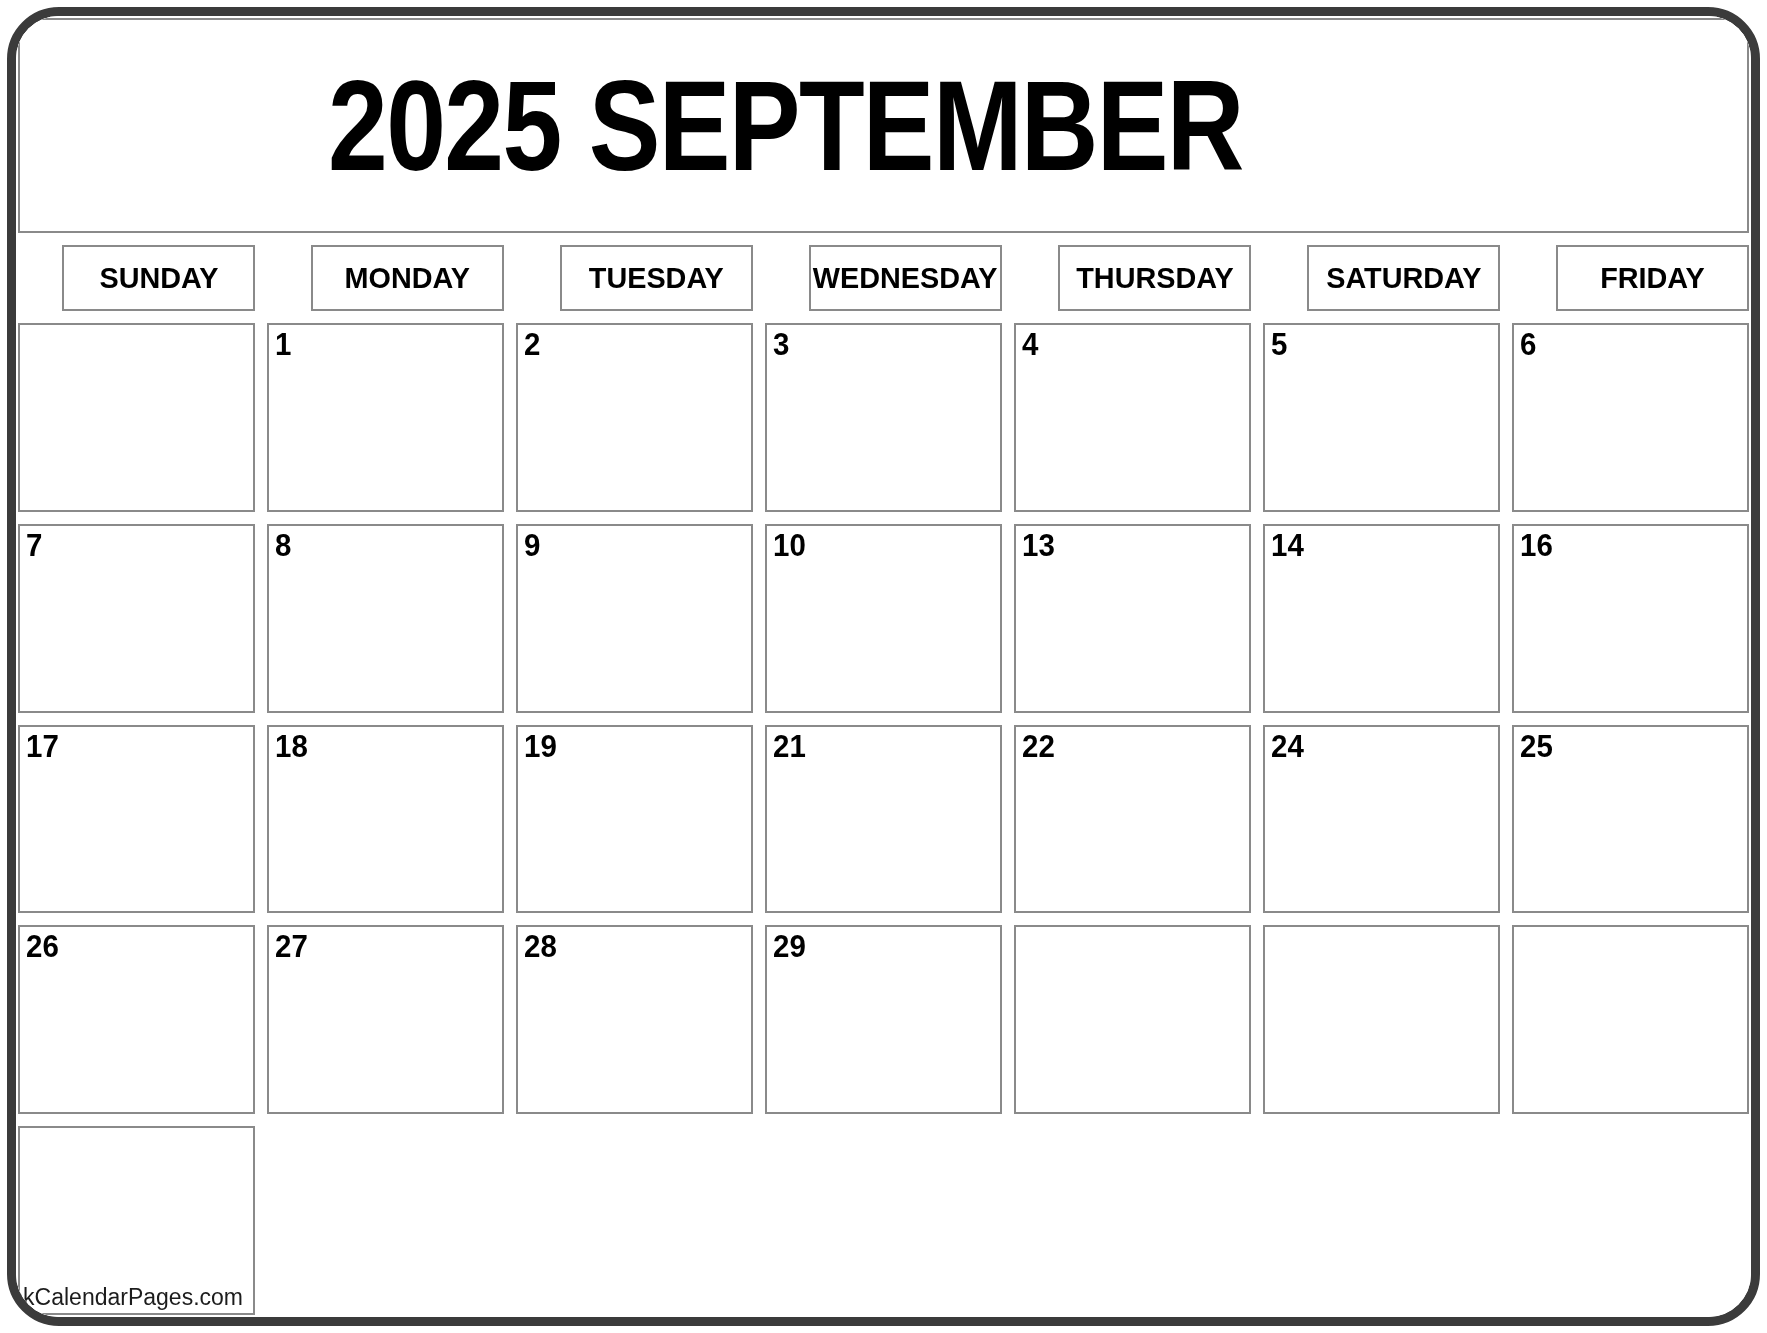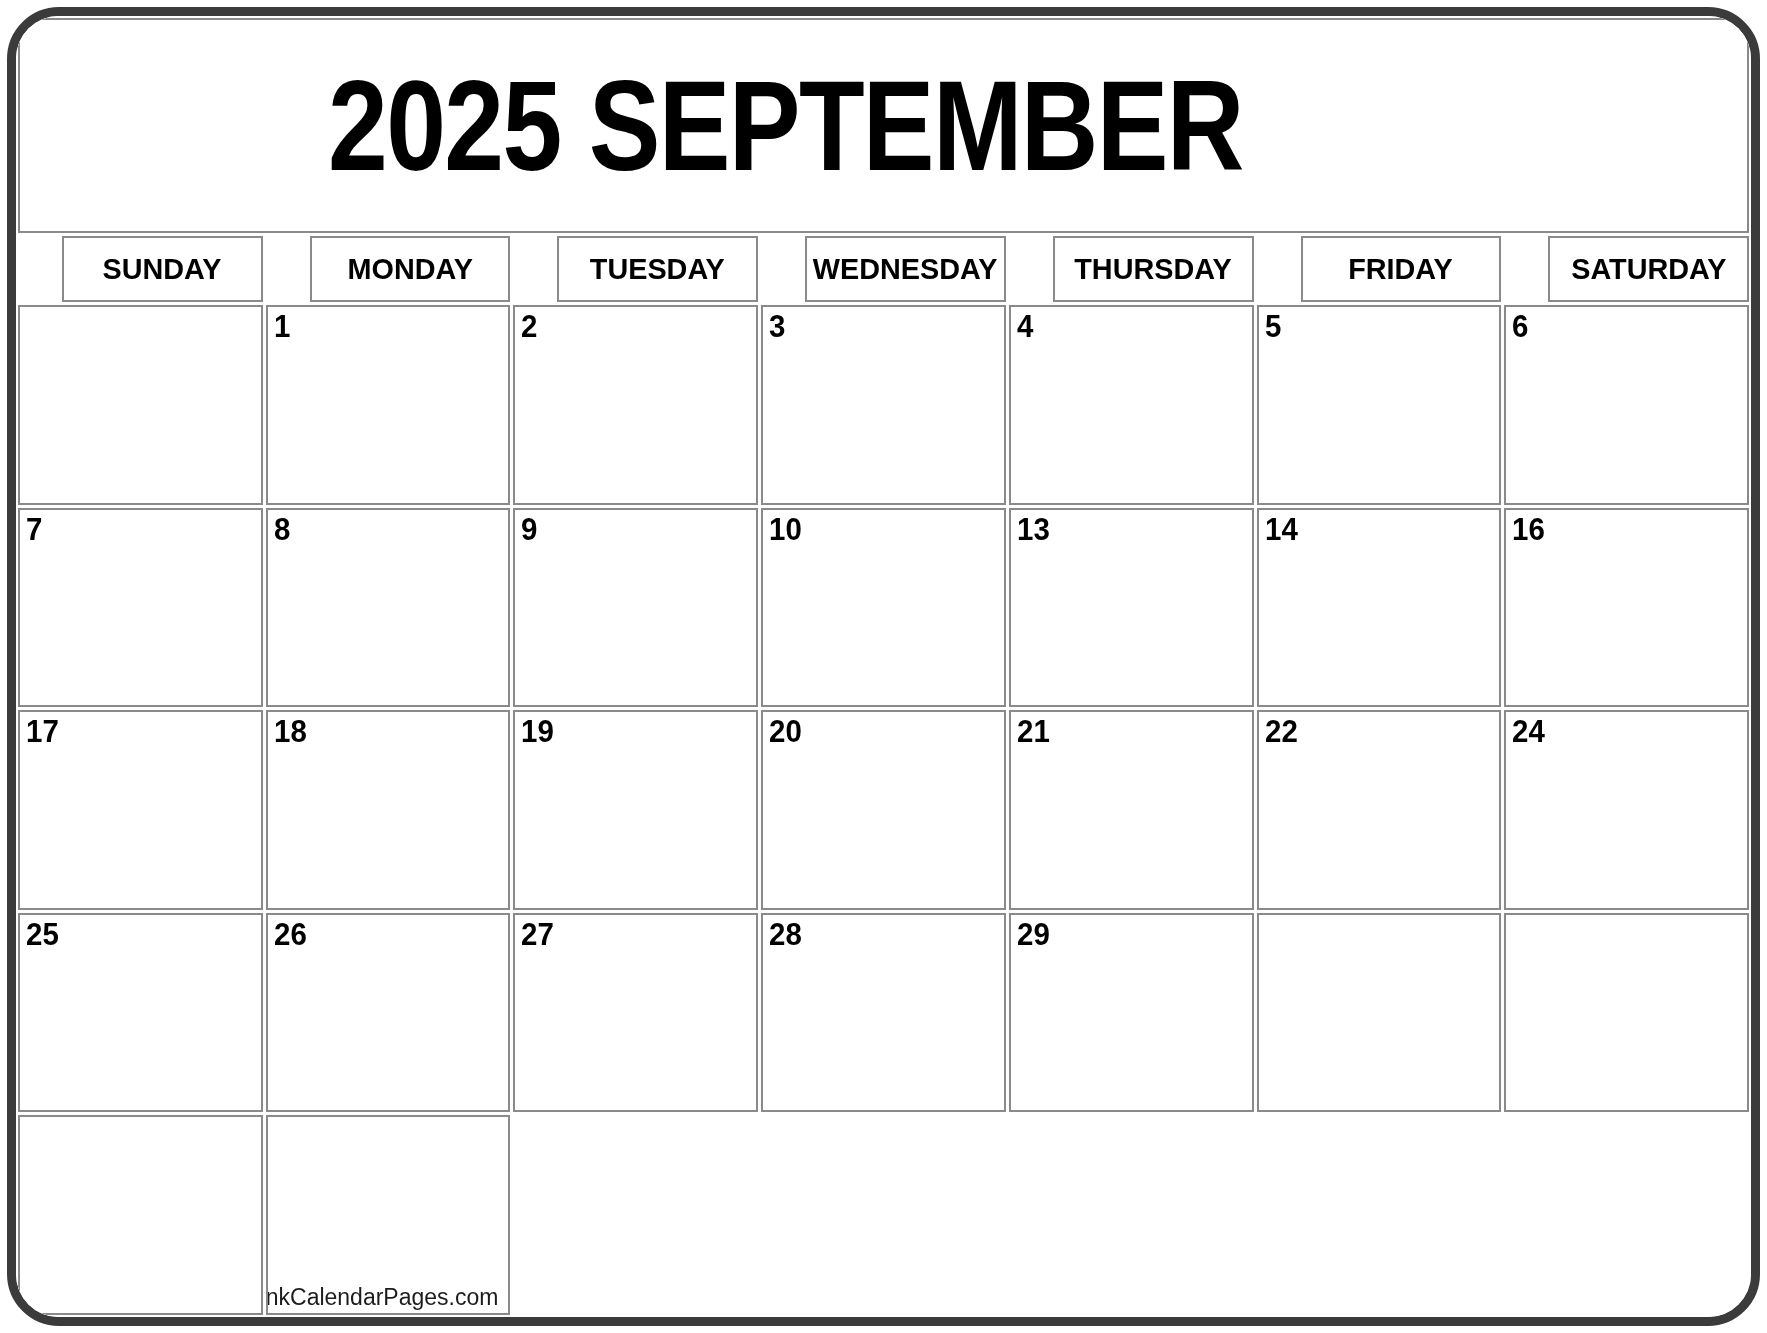--- a/index.html
+++ b/index.html
@@ -26,21 +26,21 @@
     overflow: hidden;
     background: #ffffff;
     box-sizing: border-box;
   }
   .grid {
     position: absolute;
     inset: 0;
     display: grid;
     grid-template-columns: repeat(7, 1fr);
     grid-template-rows: 215px 66px repeat(5, 1fr);
-    gap: 3px;
+    gap: 12px;
     padding: 2px;
     background: #ffffff;
     box-sizing: border-box;
   }
   .cell {
     border: 2px solid var(--grid, #8a8a8a);
     background: #ffffff;
     box-sizing: border-box;
     position: relative;
     overflow: hidden;
@@ -116,24 +116,24 @@
       <div class="cell weekday-cell">
           <span class="weekday-text">TUESDAY</span>
         </div>
       <div class="cell weekday-cell">
           <span class="weekday-text">WEDNESDAY</span>
         </div>
       <div class="cell weekday-cell">
           <span class="weekday-text">THURSDAY</span>
         </div>
       <div class="cell weekday-cell">
-          <span class="weekday-text">FRIDAY</span>
+          <span class="weekday-text">SATURDAY</span>
         </div>
       <div class="cell weekday-cell">
-          <span class="weekday-text">SATURDAY</span>
+          <span class="weekday-text">FRIDAY</span>
         </div>
 
       <div class="cell day-cell"><span class="day-num"></span></div>
       <div class="cell day-cell"><span class="day-num">1</span></div>
       <div class="cell day-cell"><span class="day-num">2</span></div>
       <div class="cell day-cell"><span class="day-num">3</span></div>
       <div class="cell day-cell"><span class="day-num">4</span></div>
       <div class="cell day-cell"><span class="day-num">5</span></div>
       <div class="cell day-cell"><span class="day-num">6</span></div>
 
@@ -141,21 +141,20 @@
       <div class="cell day-cell"><span class="day-num">8</span></div>
       <div class="cell day-cell"><span class="day-num">9</span></div>
       <div class="cell day-cell"><span class="day-num">10</span></div>
       <div class="cell day-cell"><span class="day-num">13</span></div>
 
       <div class="cell day-cell"><span class="day-num">14</span></div>
       <div class="cell day-cell"><span class="day-num">16</span></div>
       <div class="cell day-cell"><span class="day-num">17</span></div>
       <div class="cell day-cell"><span class="day-num">18</span></div>
       <div class="cell day-cell"><span class="day-num">19</span></div>
-      <div class="cell day-cell"><span class="day-num">20</span></div>
 
       <div class="cell day-cell"><span class="day-num">21</span></div>
       <div class="cell day-cell"><span class="day-num">22</span></div>
       <div class="cell day-cell"><span class="day-num">24</span></div>
       <div class="cell day-cell"><span class="day-num">25</span></div>
       <div class="cell day-cell"><span class="day-num">26</span></div>
       <div class="cell day-cell"><span class="day-num">27</span></div>
 
       <div class="cell day-cell"><span class="day-num">28</span></div>
       <div class="cell day-cell"><span class="day-num">29</span></div>

